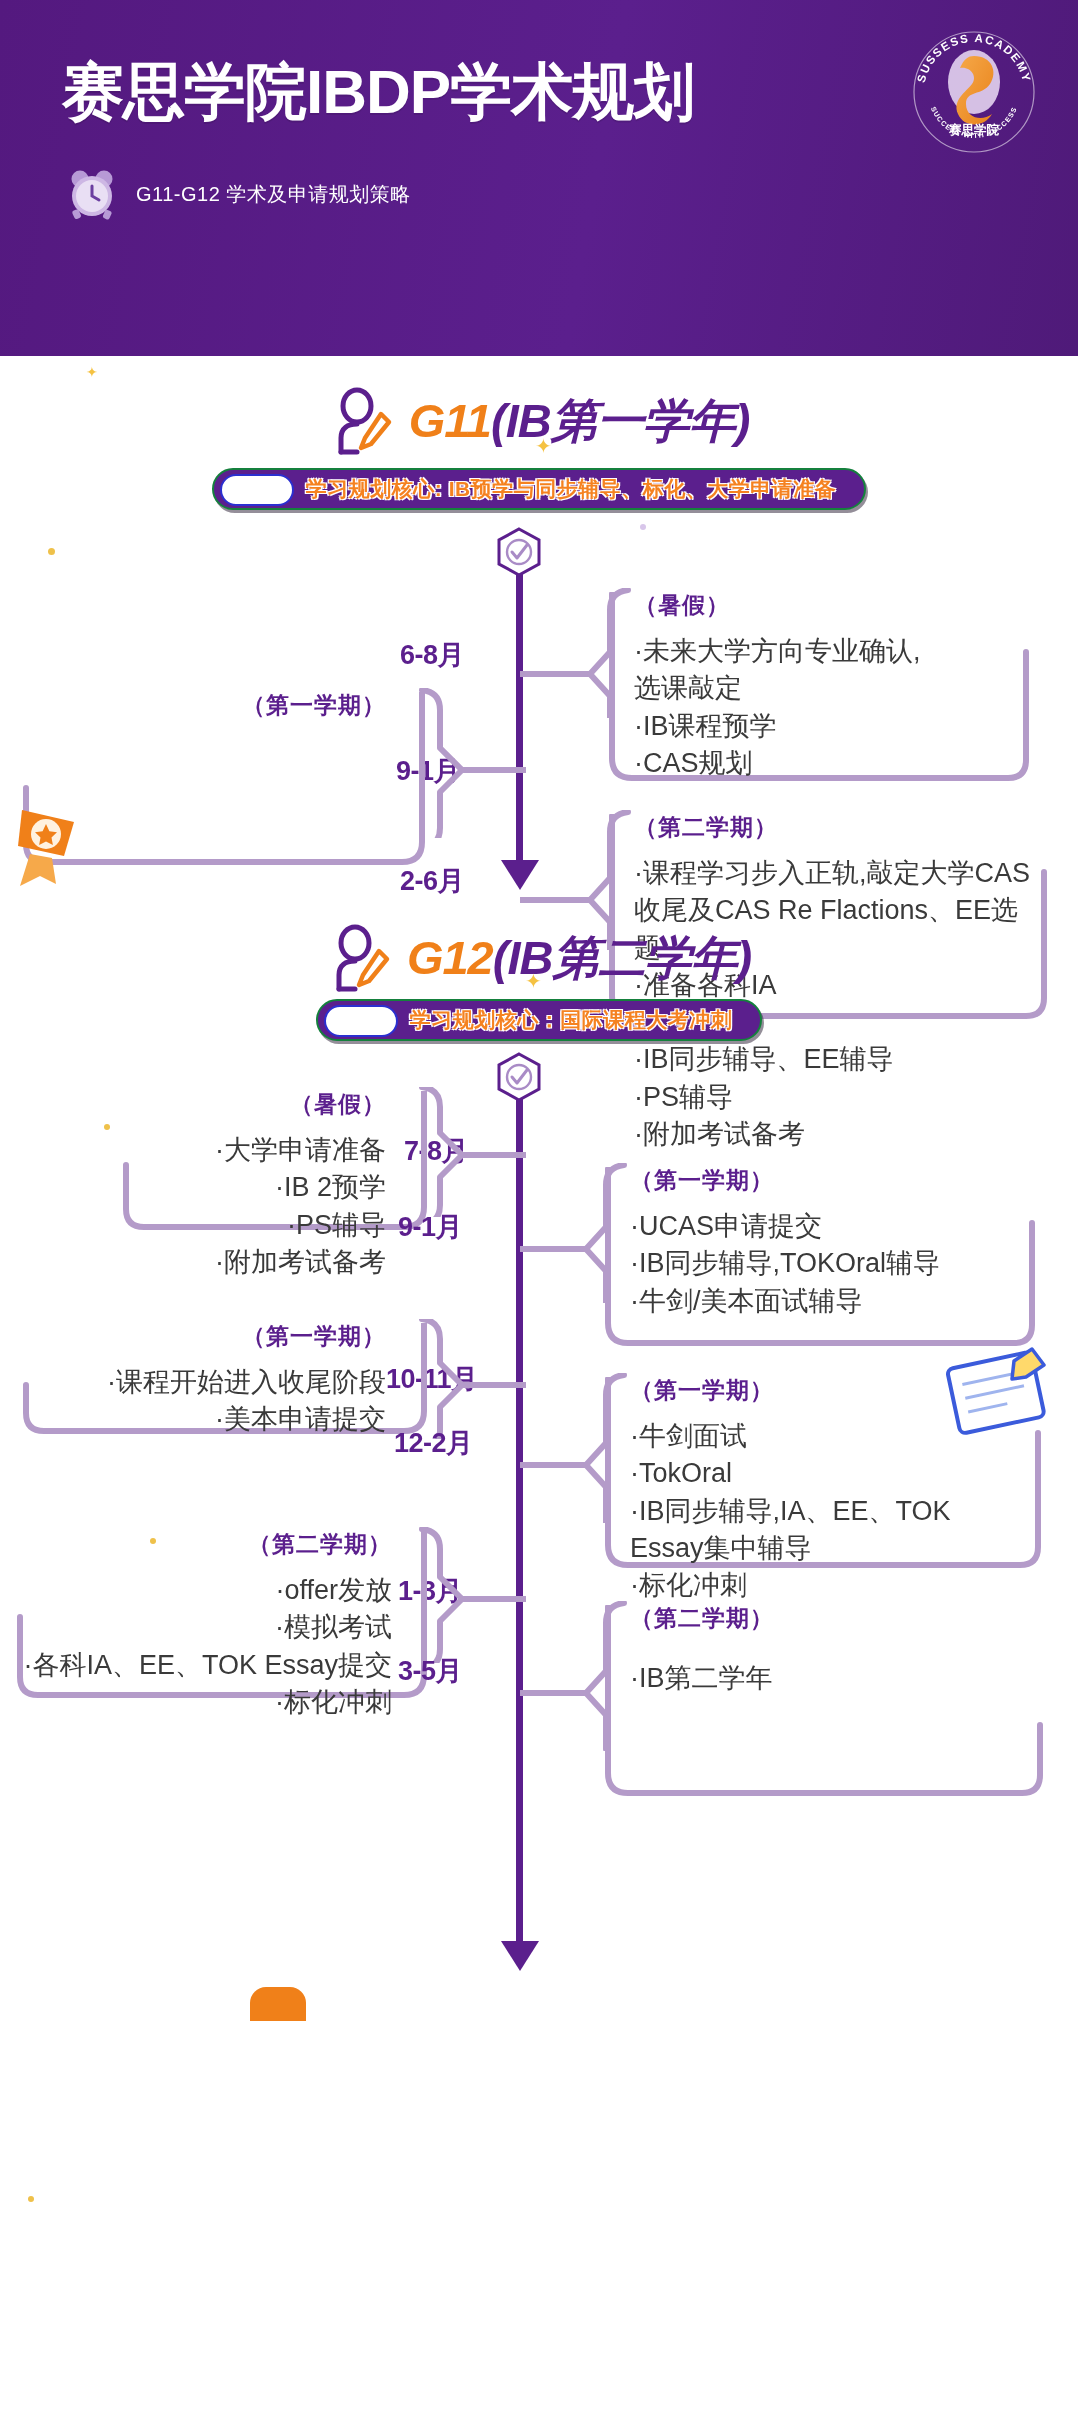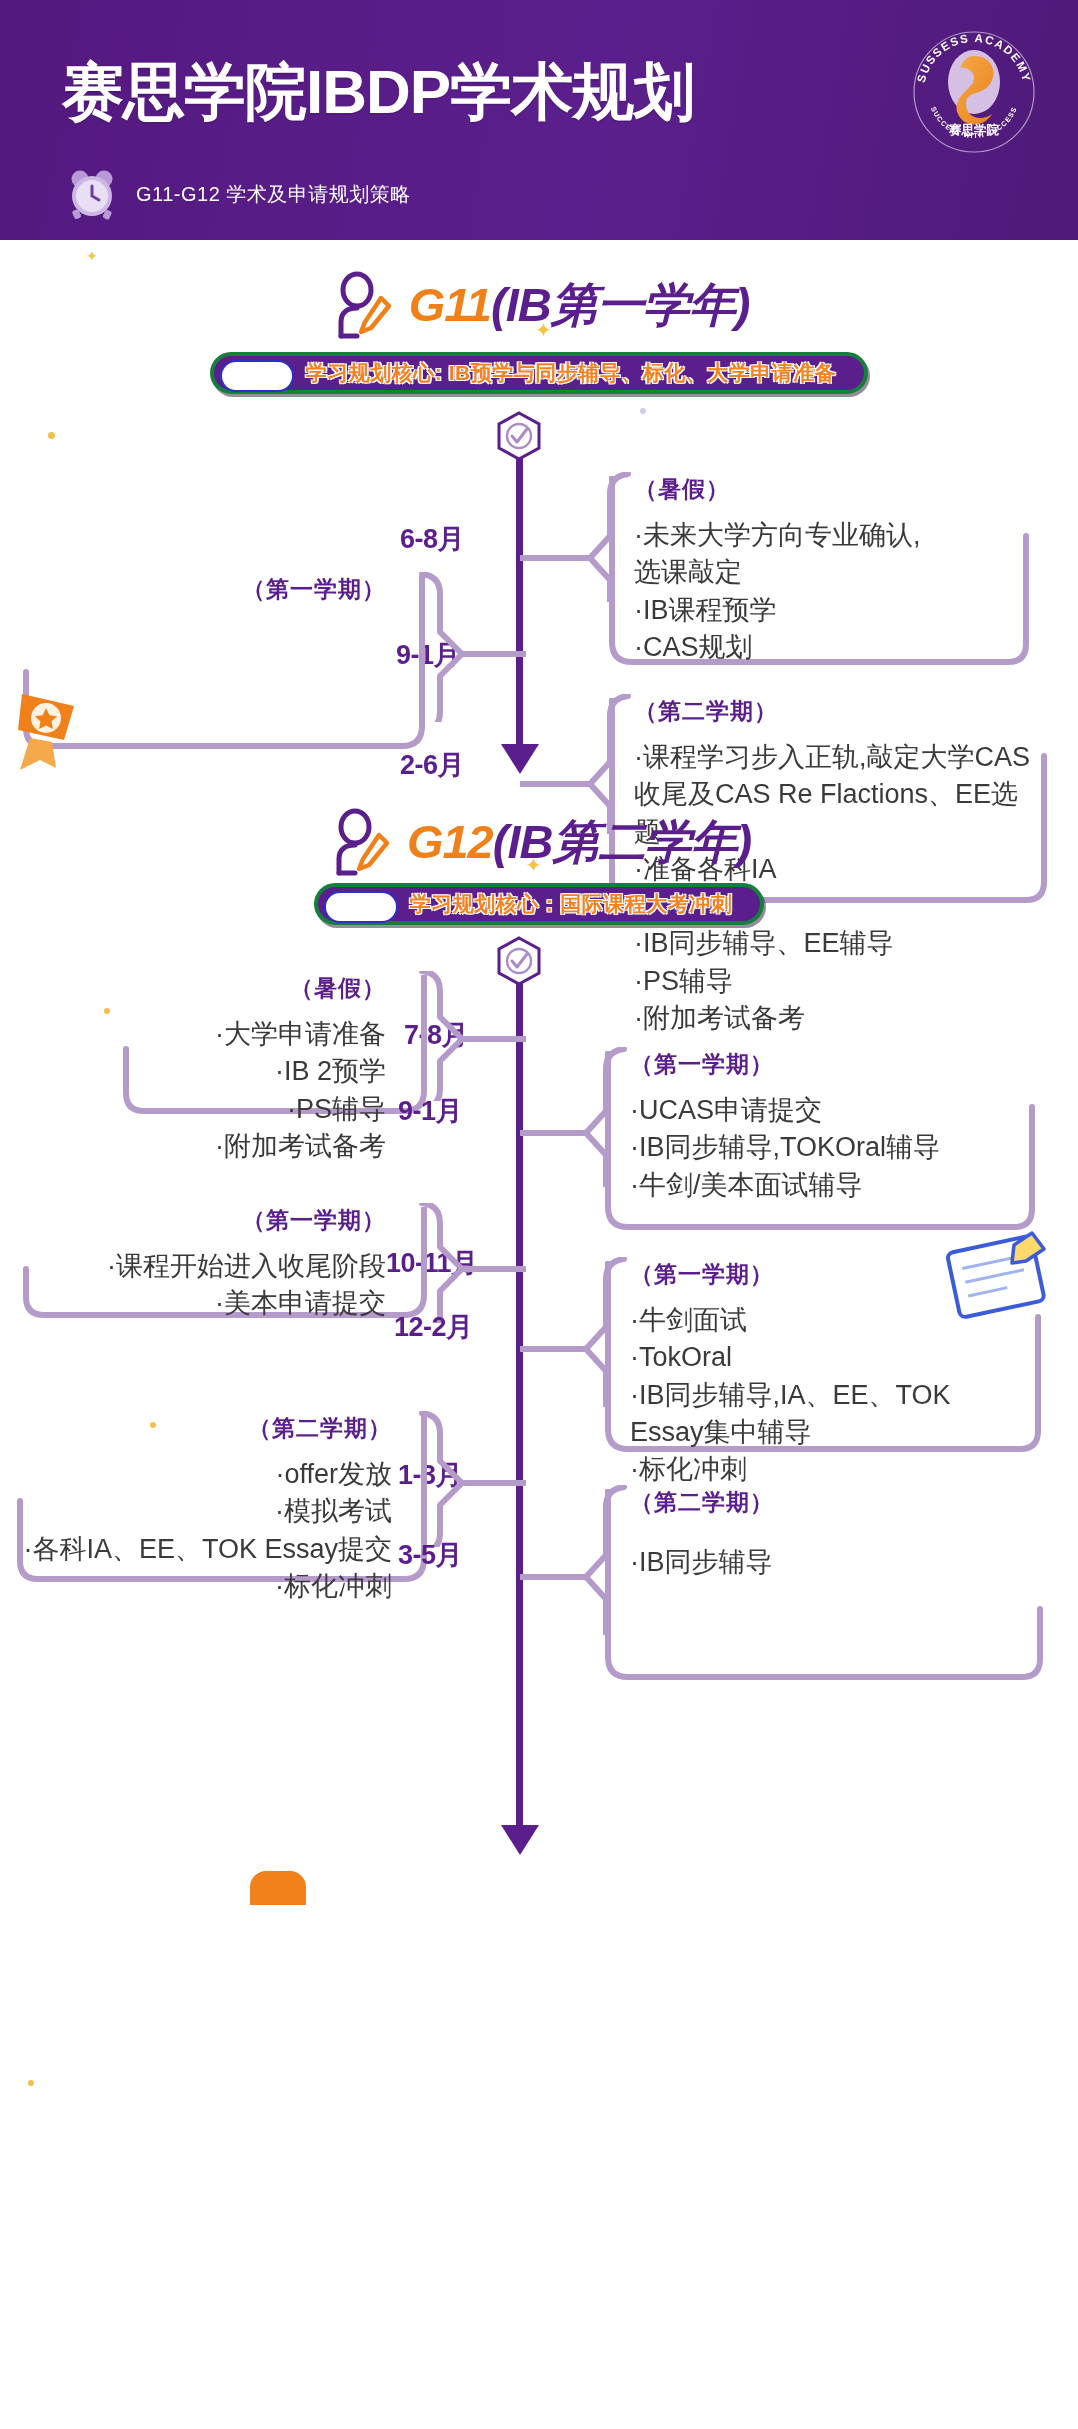--- a/index.html
+++ b/index.html
@@ -7,21 +7,21 @@
     width: 1078px;
     background: #ffffff;
     font-family: "Liberation Sans", "DejaVu Sans", sans-serif;
   }
   body { width: 1078px; height: 2429px; position: relative; overflow: hidden; }
 
   
   .header {
     position: relative;
     width: 1078px;
-    height: 240px;
+    height: 356px;
     background: #5a1d8a;
     background: linear-gradient(100deg, #54197f 0%, #5b1f8d 55%, #4f1a79 100%);
     overflow: hidden;
   }
   .header-title {
     position: absolute;
     left: 62px;
     top: 50px;
     font-size: 62px;
     font-weight: 900;
@@ -92,21 +92,21 @@
     display: flex;
     justify-content: center;
     margin-top: 14px;
   }
   .banner {
     position: relative;
     display: flex;
     align-items: center;
     height: 42px;
     background: #5b1f8d;
-    border: 4px solid #15803d;
+    border: 2px solid #15803d;
     border-radius: 21px;
     padding: 0 28px 0 92px;
     box-shadow: 2px 3px 0 rgba(60,50,70,0.55);
   }
   .banner-cap {
     position: absolute;
     left: 6px;
     top: 4px;
     width: 74px;
     height: 32px;
@@ -475,21 +475,21 @@
     <svg class="bracket" style="left:520px; top:560px;" width="130" height="150" viewBox="0 0 130 150">
       <path d="M0 92 L66 92 L86 70 L86 22 Q86 4 104 2" fill="none" stroke="#b49bc9" stroke-width="6" stroke-linecap="round" stroke-linejoin="round"></path>
       <path d="M66 92 L86 114 L86 148" fill="none" stroke="#b49bc9" stroke-width="6" stroke-linecap="round" stroke-linejoin="round"></path>
     </svg>
     <svg class="bracket" style="left:604px; top:564px;" width="450" height="200" viewBox="0 0 450 200">
       <path d="M4 2 L4 168 Q4 188 24 188 L418 188 Q436 188 436 170 L436 120" fill="none" stroke="#b49bc9" stroke-width="6" stroke-linecap="round" stroke-linejoin="round"></path>
     </svg>
     <div class="card right" style="left:610px; top:554px; width:440px;">
       <div class="card-title">（第二学期）</div>
       <div class="card-lines" style="margin-top:26px;">
-        <div>·IB同步辅导</div>
+        <div>·IB第二学年</div>
       </div>
     </div>
 
     <div class="spine-arrow" style="top:896px;">
       <svg viewBox="0 0 44 34" width="44" height="34">
         <path d="M22 34 L3 4 L41 4 Z" fill="#5b1f8d"></path>
       </svg>
     </div>
 
     <div class="deco" style="left:250px; top:946px;">

